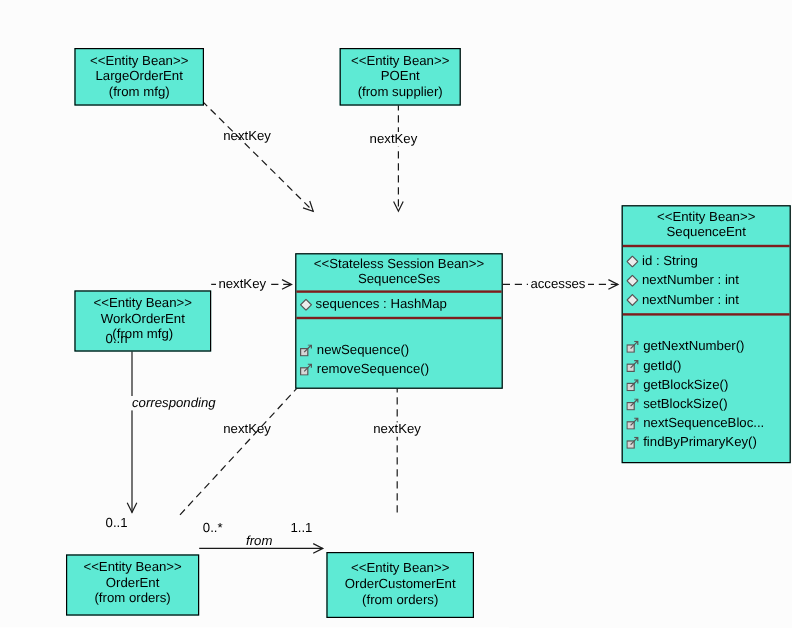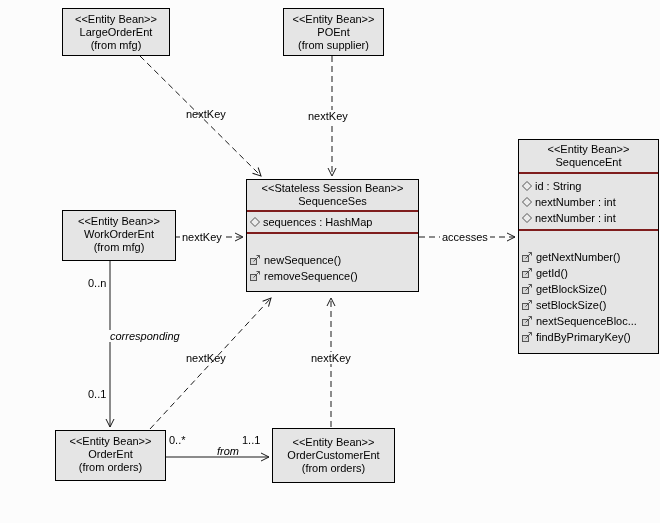--- a/index.html
+++ b/index.html
@@ -12,23 +12,24 @@
     font-size: 11px;
     color: #000;
     overflow: hidden;
   }
   svg.edges { position: absolute; left: 0; top: 0; }
   .edge-dashed { stroke: #1a1a1a; stroke-width: 1; stroke-dasharray: 6 4; fill: none; }
   .edge-solid  { stroke: #1a1a1a; stroke-width: 1; fill: none; }
 
   .uml-box {
     position: absolute;
-    background: #e5e5e5;
+    background: #5eead4;
     border: 1px solid #000;
     box-sizing: border-box;
+    margin-top: 32px;
   }
   .hdr { text-align: center; padding: 4px 2px 3px; line-height: 13px; }
   .cmp { border-top: 2px solid #7f1d1d; padding: 3px 3px 4px; }
   .cmp.pad-top { padding-top: 18px; }
   .mem { display: flex; align-items: center; line-height: 16px; white-space: nowrap; }
   .mem .ic { flex: 0 0 auto; margin-right: 3px; display: inline-flex; align-items: center; }
 
   .lbl { position: absolute; line-height: 12px; white-space: nowrap; }
   .lbl.bg { background: #fcfcfc; padding: 0 2px; }
   .it { font-style: italic; }
@@ -222,19 +223,19 @@
 
   <div class="lbl" style="left:186px; top:108px;">nextKey</div>
   <div class="lbl bg" style="left:306px; top:110px;">nextKey</div>
   <div class="lbl bg" style="left:180px; top:231px;">nextKey</div>
   <div class="lbl bg" style="left:440px; top:231px;">accesses</div>
   <div class="lbl" style="left:186px; top:352px;">nextKey</div>
   <div class="lbl bg" style="left:309px; top:352px;">nextKey</div>
 
   <div class="lbl bg it" style="left:69px; top:330px;margin-left:39px;">corresponding</div>
   <div class="lbl" style="left:88px; top:277px;">0..n</div>
-  <div class="lbl" style="left:88px; top:388px;">0..1</div>
-
-  <div class="lbl it" style="left:205px; top:445px;margin-left:12px;">from</div>
+  <div class="lbl" style="left:88px; top:430px;">0..1</div>
+
+  <div class="lbl it" style="left:205px; top:445px;">from</div>
   <div class="lbl" style="left:169px; top:434px;">0..*</div>
   <div class="lbl" style="left:242px; top:434px;">1..1</div>
 
 </div>
 
 </body></html>

